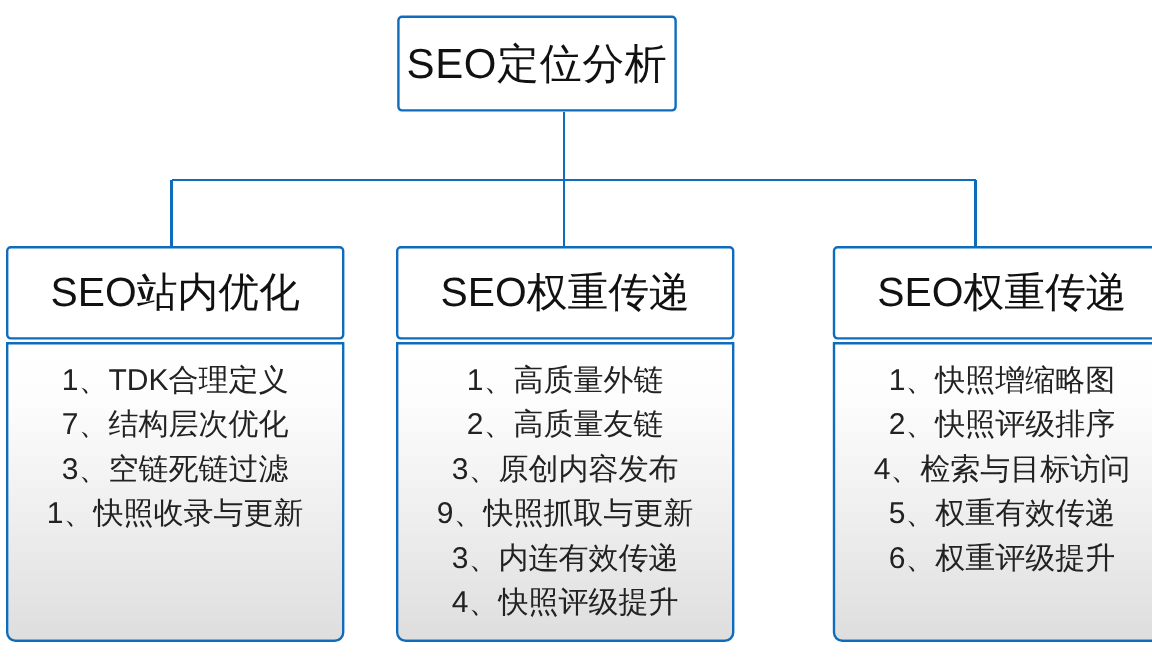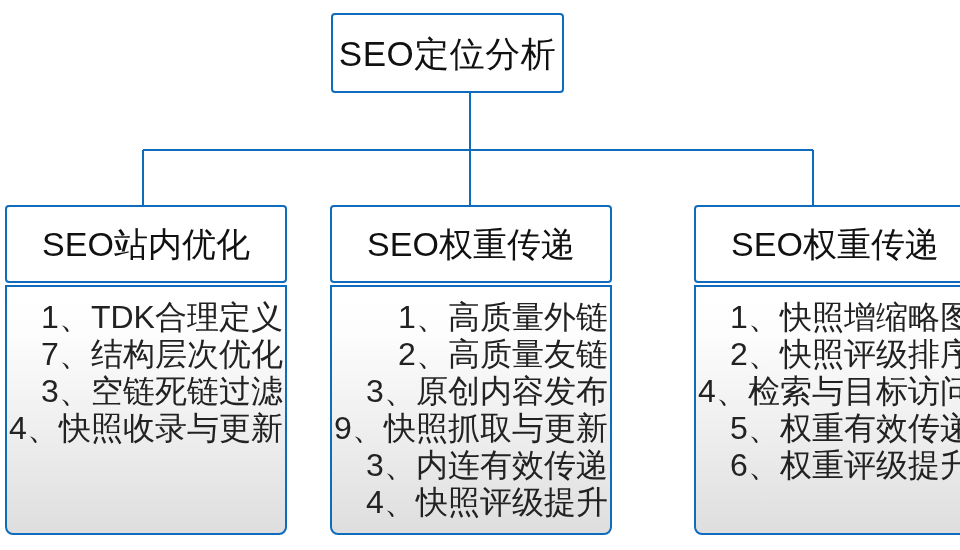--- a/index.html
+++ b/index.html
@@ -92,25 +92,25 @@
     display: flex;
     flex-direction: column;
     align-items: center;
   }
   .branch-list ol {
     margin: 0;
     padding: 0;
     list-style: none;
   }
   .branch-list li {
-    font-size: 32px;
+    font-size: 25px;
     color: #222222;
     line-height: 37px;
     white-space: nowrap;
-    text-align: right;
+    text-align: center;
   }
 </style>
 </head>
 <body>
 
 <div id="diagram">
 
   <svg id="connectors" viewBox="0 0 960 550" width="960" height="550">
     <g stroke="#0f6cbd" stroke-width="2.2" fill="none" shape-rendering="crispEdges">
       <line x1="470" y1="93" x2="470" y2="150"></line>
@@ -127,21 +127,21 @@
 
   <div class="branch branch-1">
     <div class="branch-header">
       <div class="branch-header-title">SEO站内优化</div>
     </div>
     <div class="branch-list">
       <ol>
         <li>1、TDK合理定义</li>
         <li>7、结构层次优化</li>
         <li>3、空链死链过滤</li>
-        <li>4、快照收录与更新</li>
+        <li>1、快照收录与更新</li>
       </ol>
     </div>
   </div>
 
   <div class="branch branch-2">
     <div class="branch-header">
       <div class="branch-header-title">SEO权重传递</div>
     </div>
     <div class="branch-list">
       <ol>

